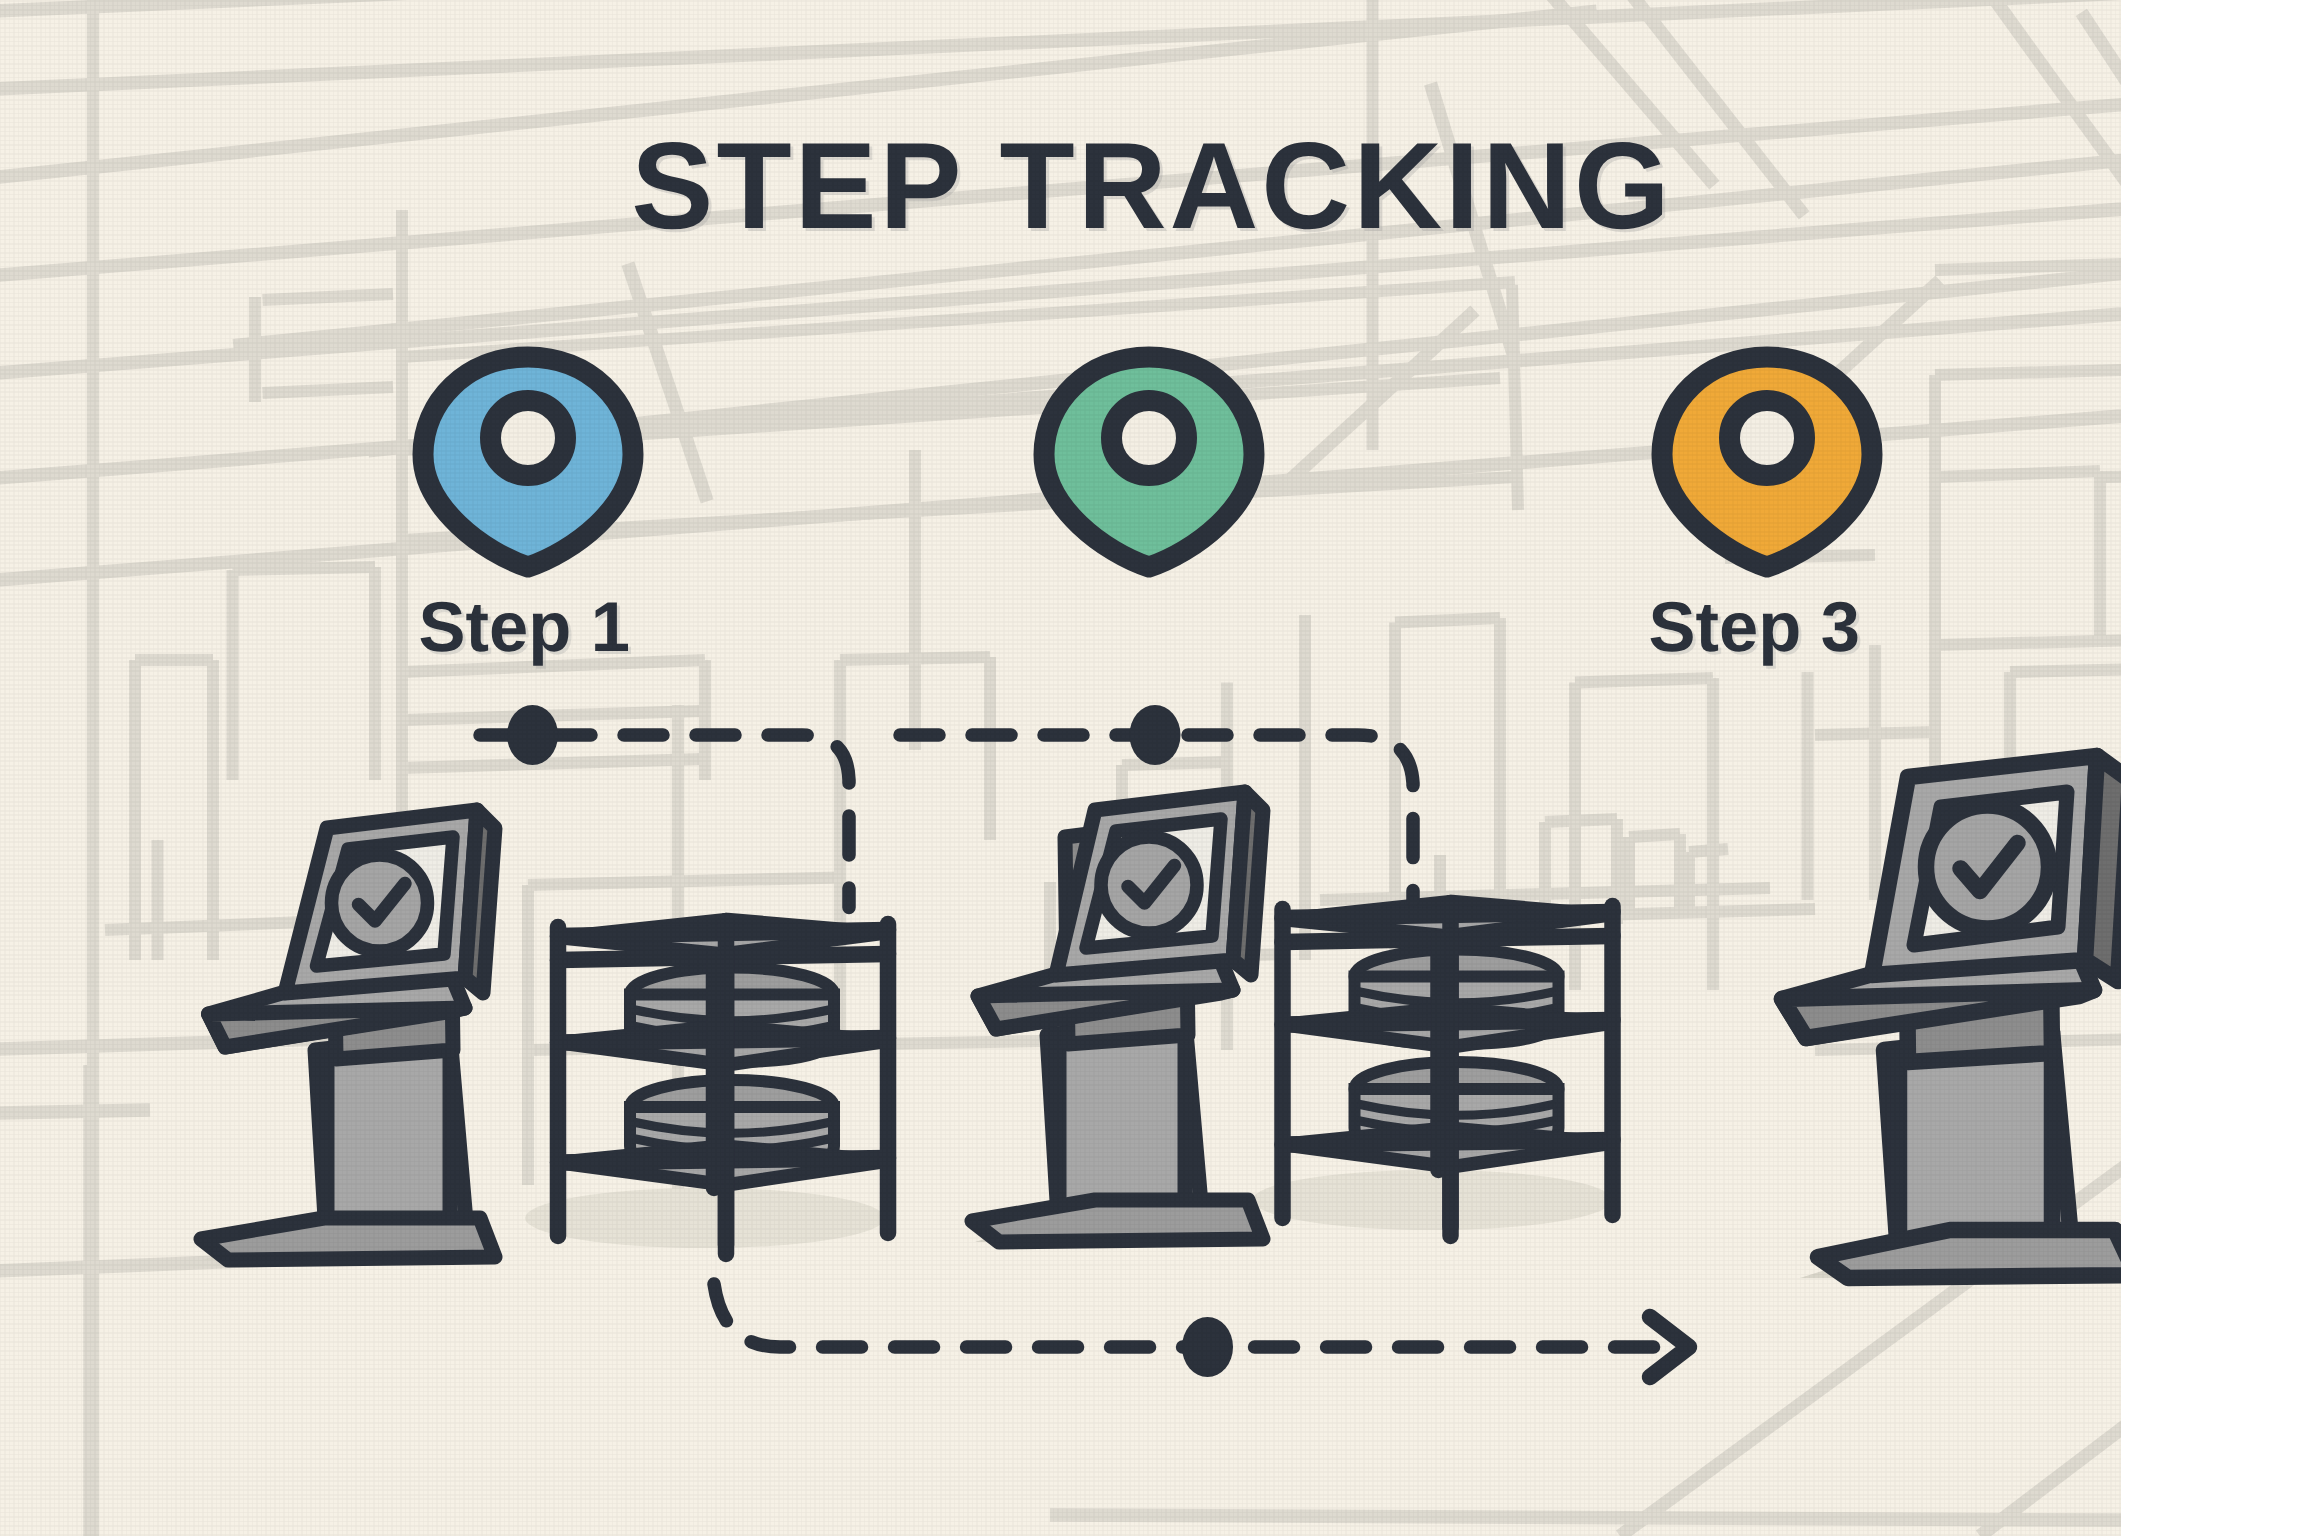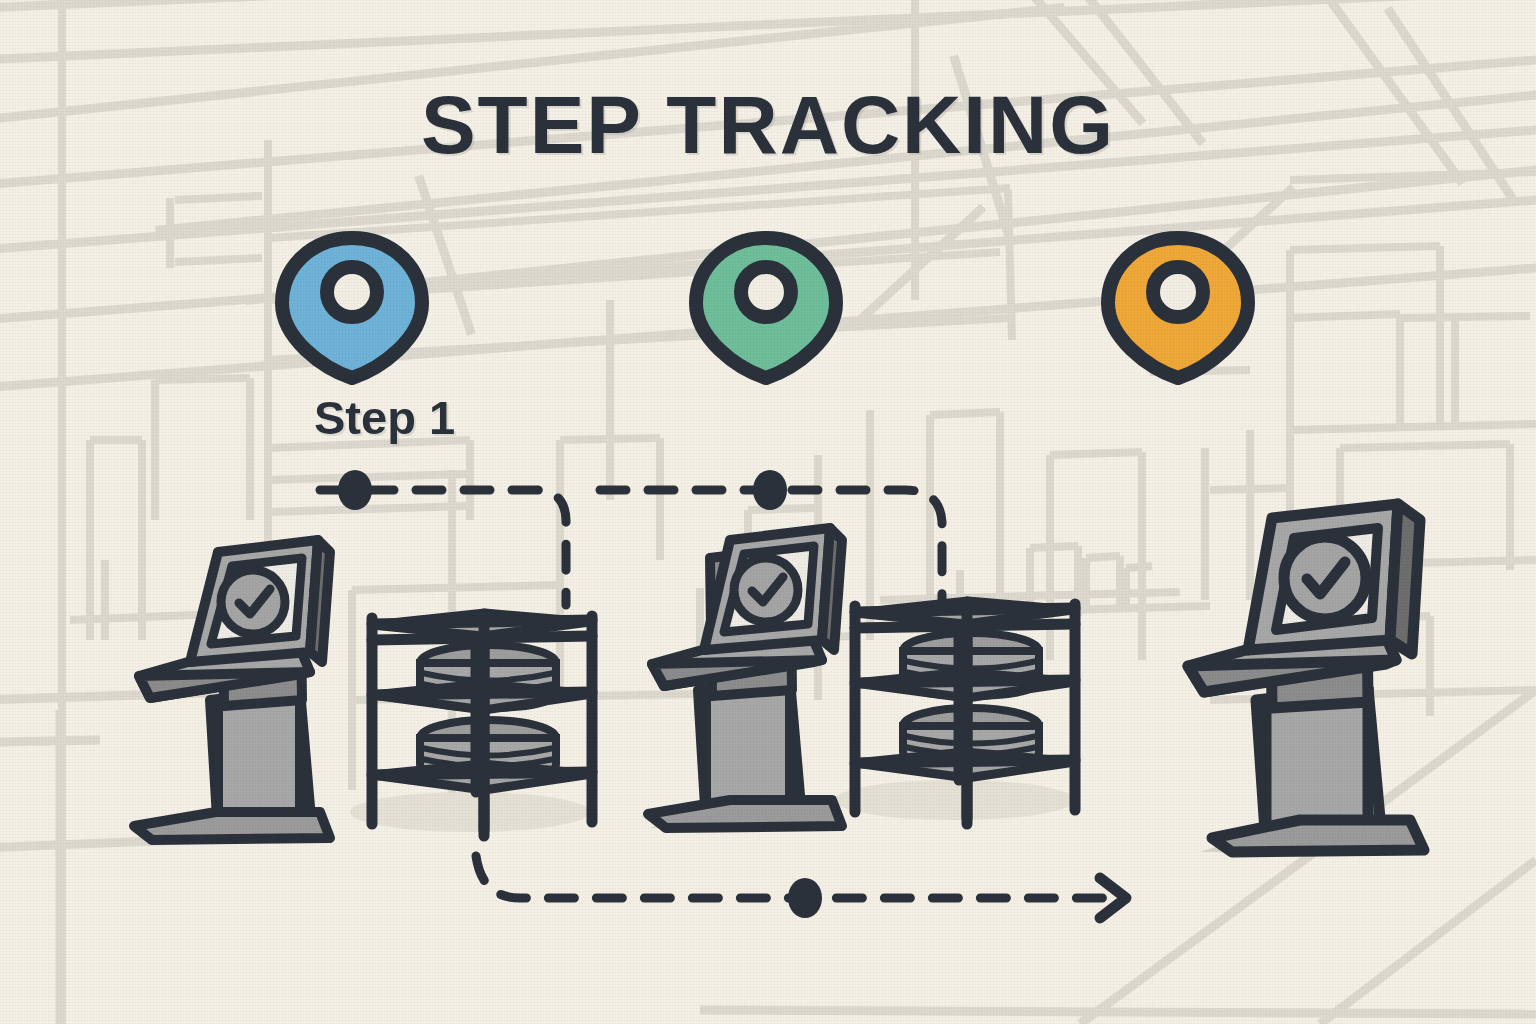--- a/index.html
+++ b/index.html
@@ -2,21 +2,21 @@
 <html><head>
 <meta charset="utf-8">
 <style>
   html, body {
     margin: 0;
     padding: 0;
     background: #ffffff;
   }
   #stage {
     position: relative;
-    width: 1536px;
+    width: 1414px;
     height: 1024px;
     overflow: hidden;
     background: #F6F1E6;
     font-family: "Liberation Sans", sans-serif;
   }
   #bg-svg, #fg-svg {
     position: absolute;
     left: 0;
     top: 0;
     width: 1536px;
@@ -47,21 +47,20 @@
   .step-label {
     position: absolute;
     z-index: 4;
     font-family: "Liberation Sans", sans-serif;
     font-size: 47px;
     font-weight: bold;
     color: #2C323C;
     text-shadow: 2px 2px 0 rgba(160,160,160,0.28);
     white-space: nowrap;
     pointer-events: none;
-    margin-left: 35px;
   }
   #step-label-0 { left: 279px; top: 390px; }
   #step-label-1 { left: 688px; top: 390px; }
   #step-label-2 { left: 1099px; top: 390px; }
 
   .grain {
     position: absolute;
     left: 0; top: 0;
     width: 1536px; height: 1024px;
     z-index: 6;
@@ -205,20 +204,21 @@
       <ellipse cx="470" cy="812" rx="120" ry="20"></ellipse>
       <ellipse cx="955" cy="800" rx="120" ry="20"></ellipse>
     </g>
   </svg>
 
   <div class="title-layer">
     <span class="title-text">STEP TRACKING</span>
   </div>
 
   <div class="step-label" id="step-label-0">Step 1</div>
+  <div class="step-label" id="step-label-2">Step 3</div>
 
   <svg id="fg-svg" viewBox="0 0 1536 1024">
 
     <g>
       <path d="M352,238 C311,238 282,268 282,303 C282,338 322,368 352,378 C382,368 422,338 422,303 C422,268 393,238 352,238 Z" fill="#6FB4D8" stroke="#2C323C" stroke-width="14" stroke-linejoin="round"></path>
       <circle cx="352" cy="292" r="25" fill="#F4EFE4" stroke="#2C323C" stroke-width="14"></circle>
     </g>
     <g>
       <path d="M766,238 C725,238 696,268 696,303 C696,338 736,368 766,378 C796,368 836,338 836,303 C836,268 807,238 766,238 Z" fill="#6FBF9B" stroke="#2C323C" stroke-width="14" stroke-linejoin="round"></path>
       <circle cx="766" cy="292" r="25" fill="#F4EFE4" stroke="#2C323C" stroke-width="14"></circle>

